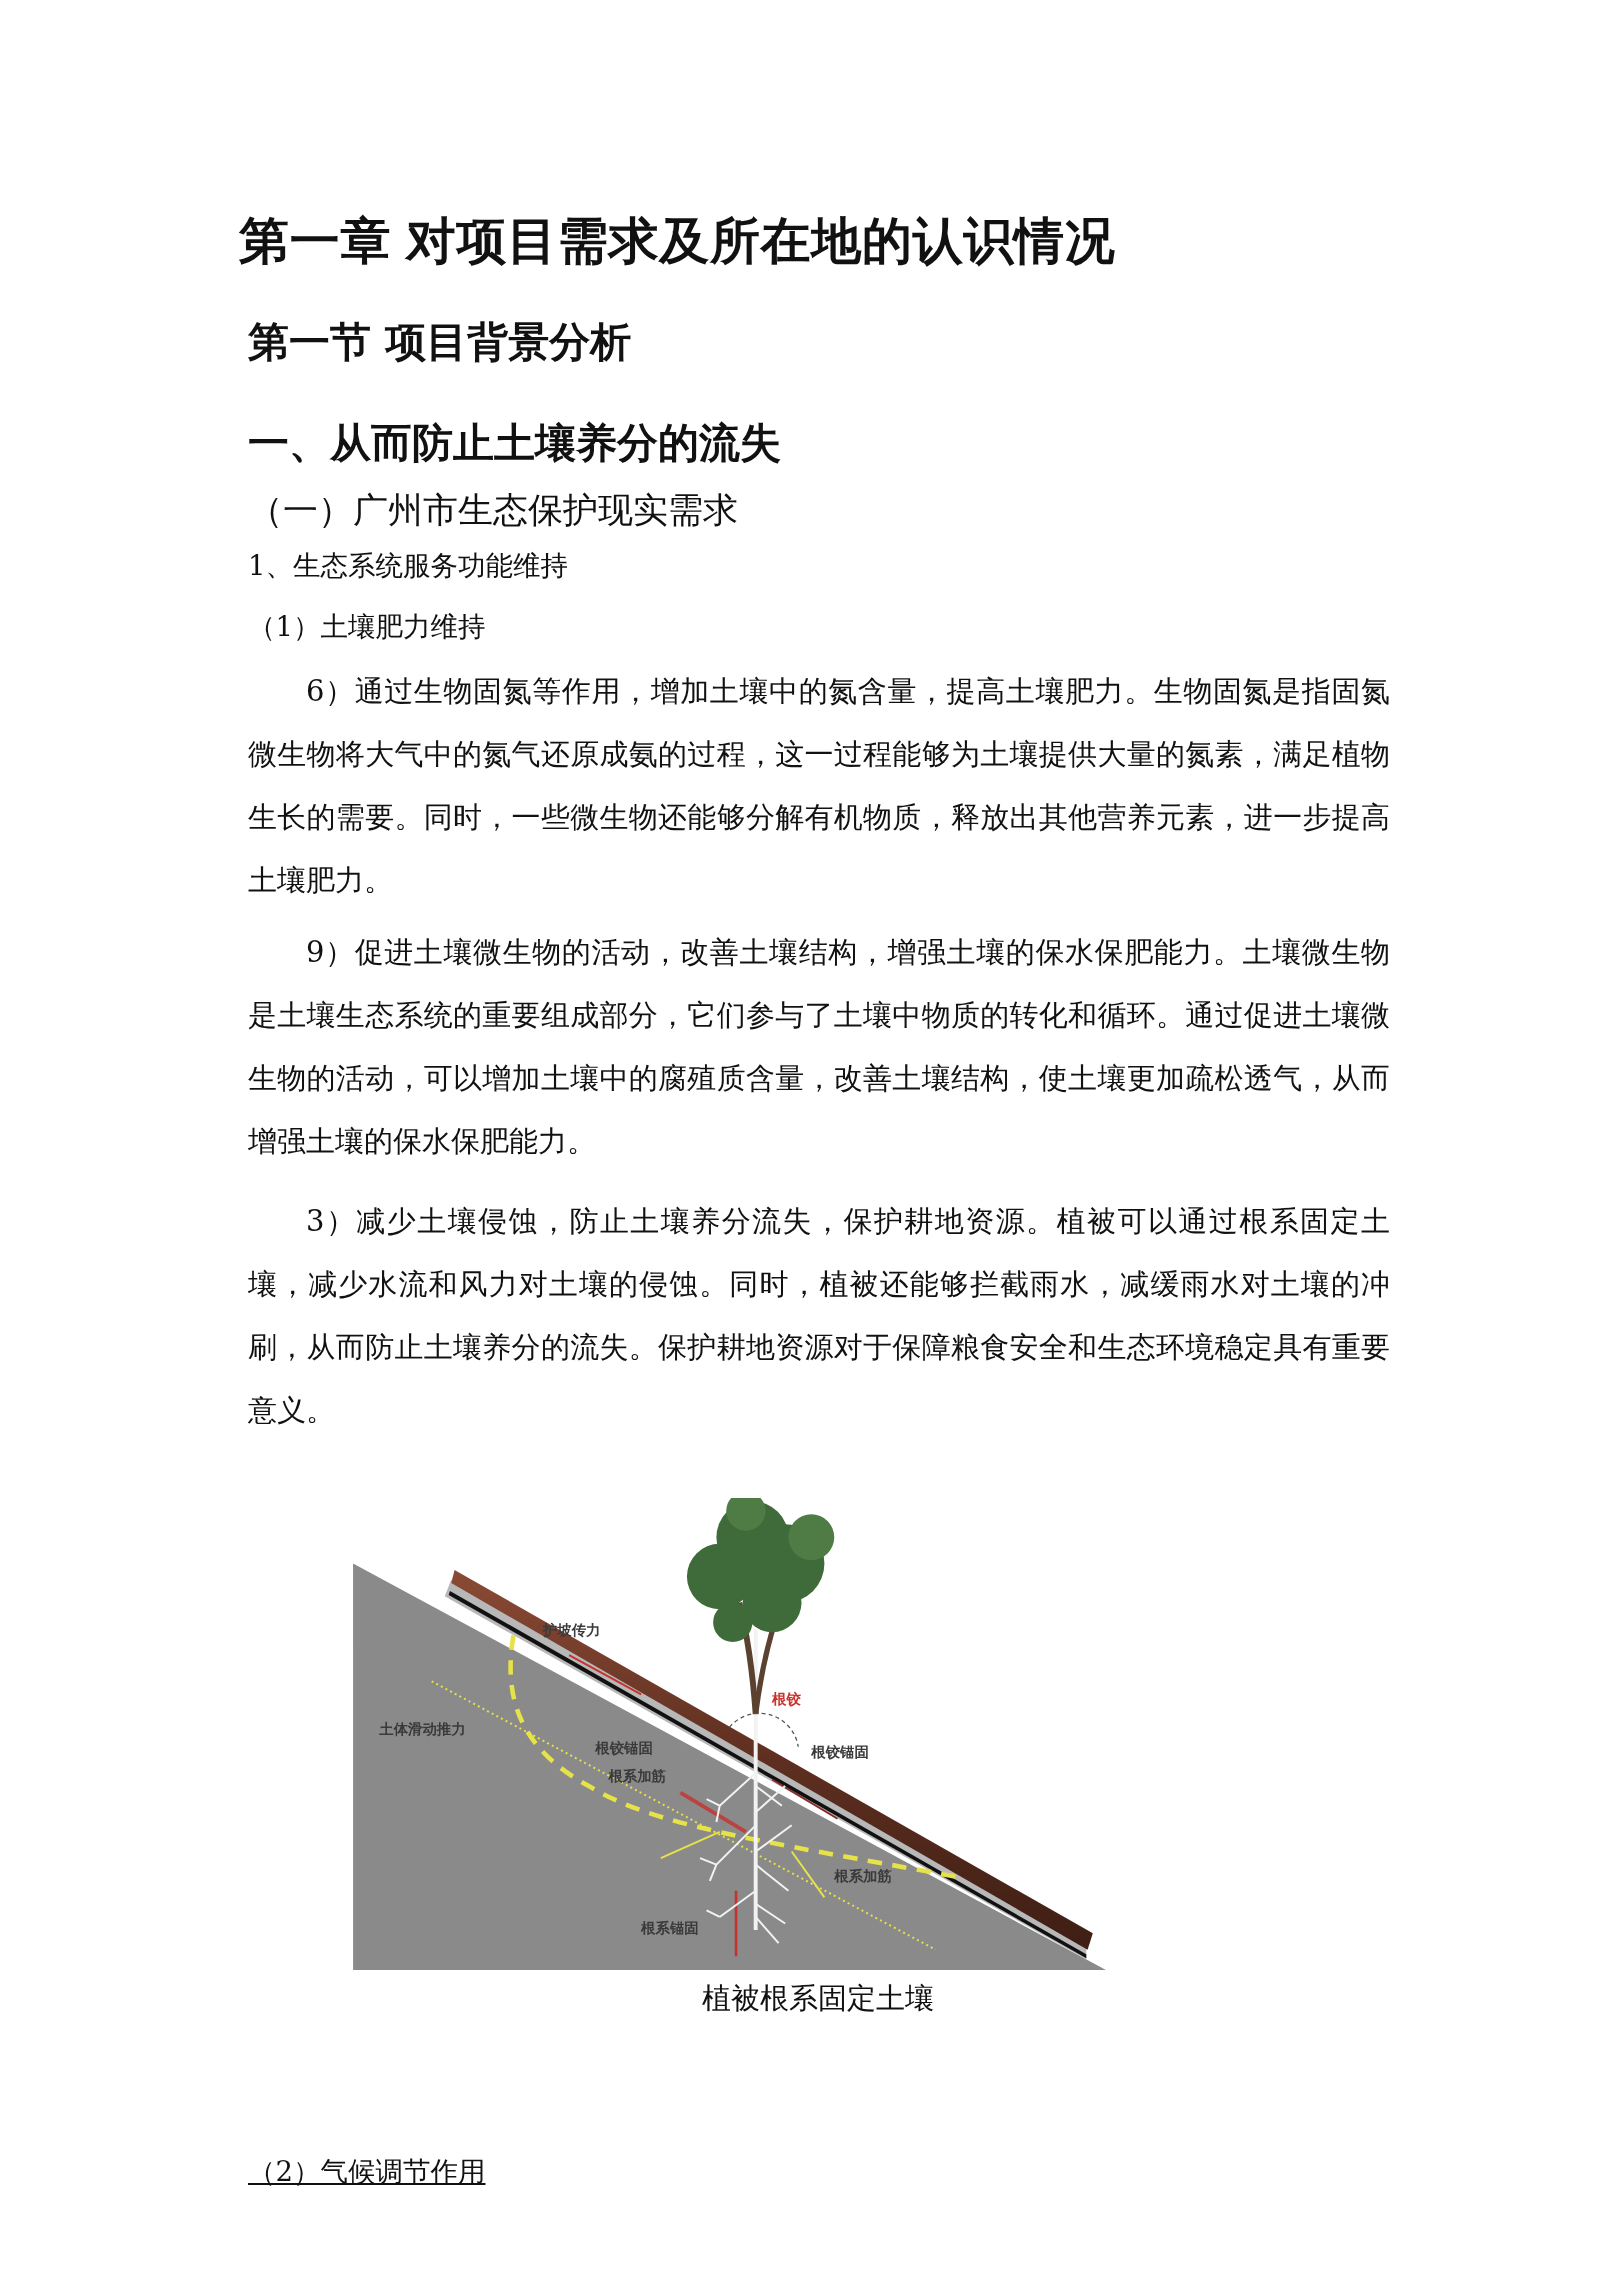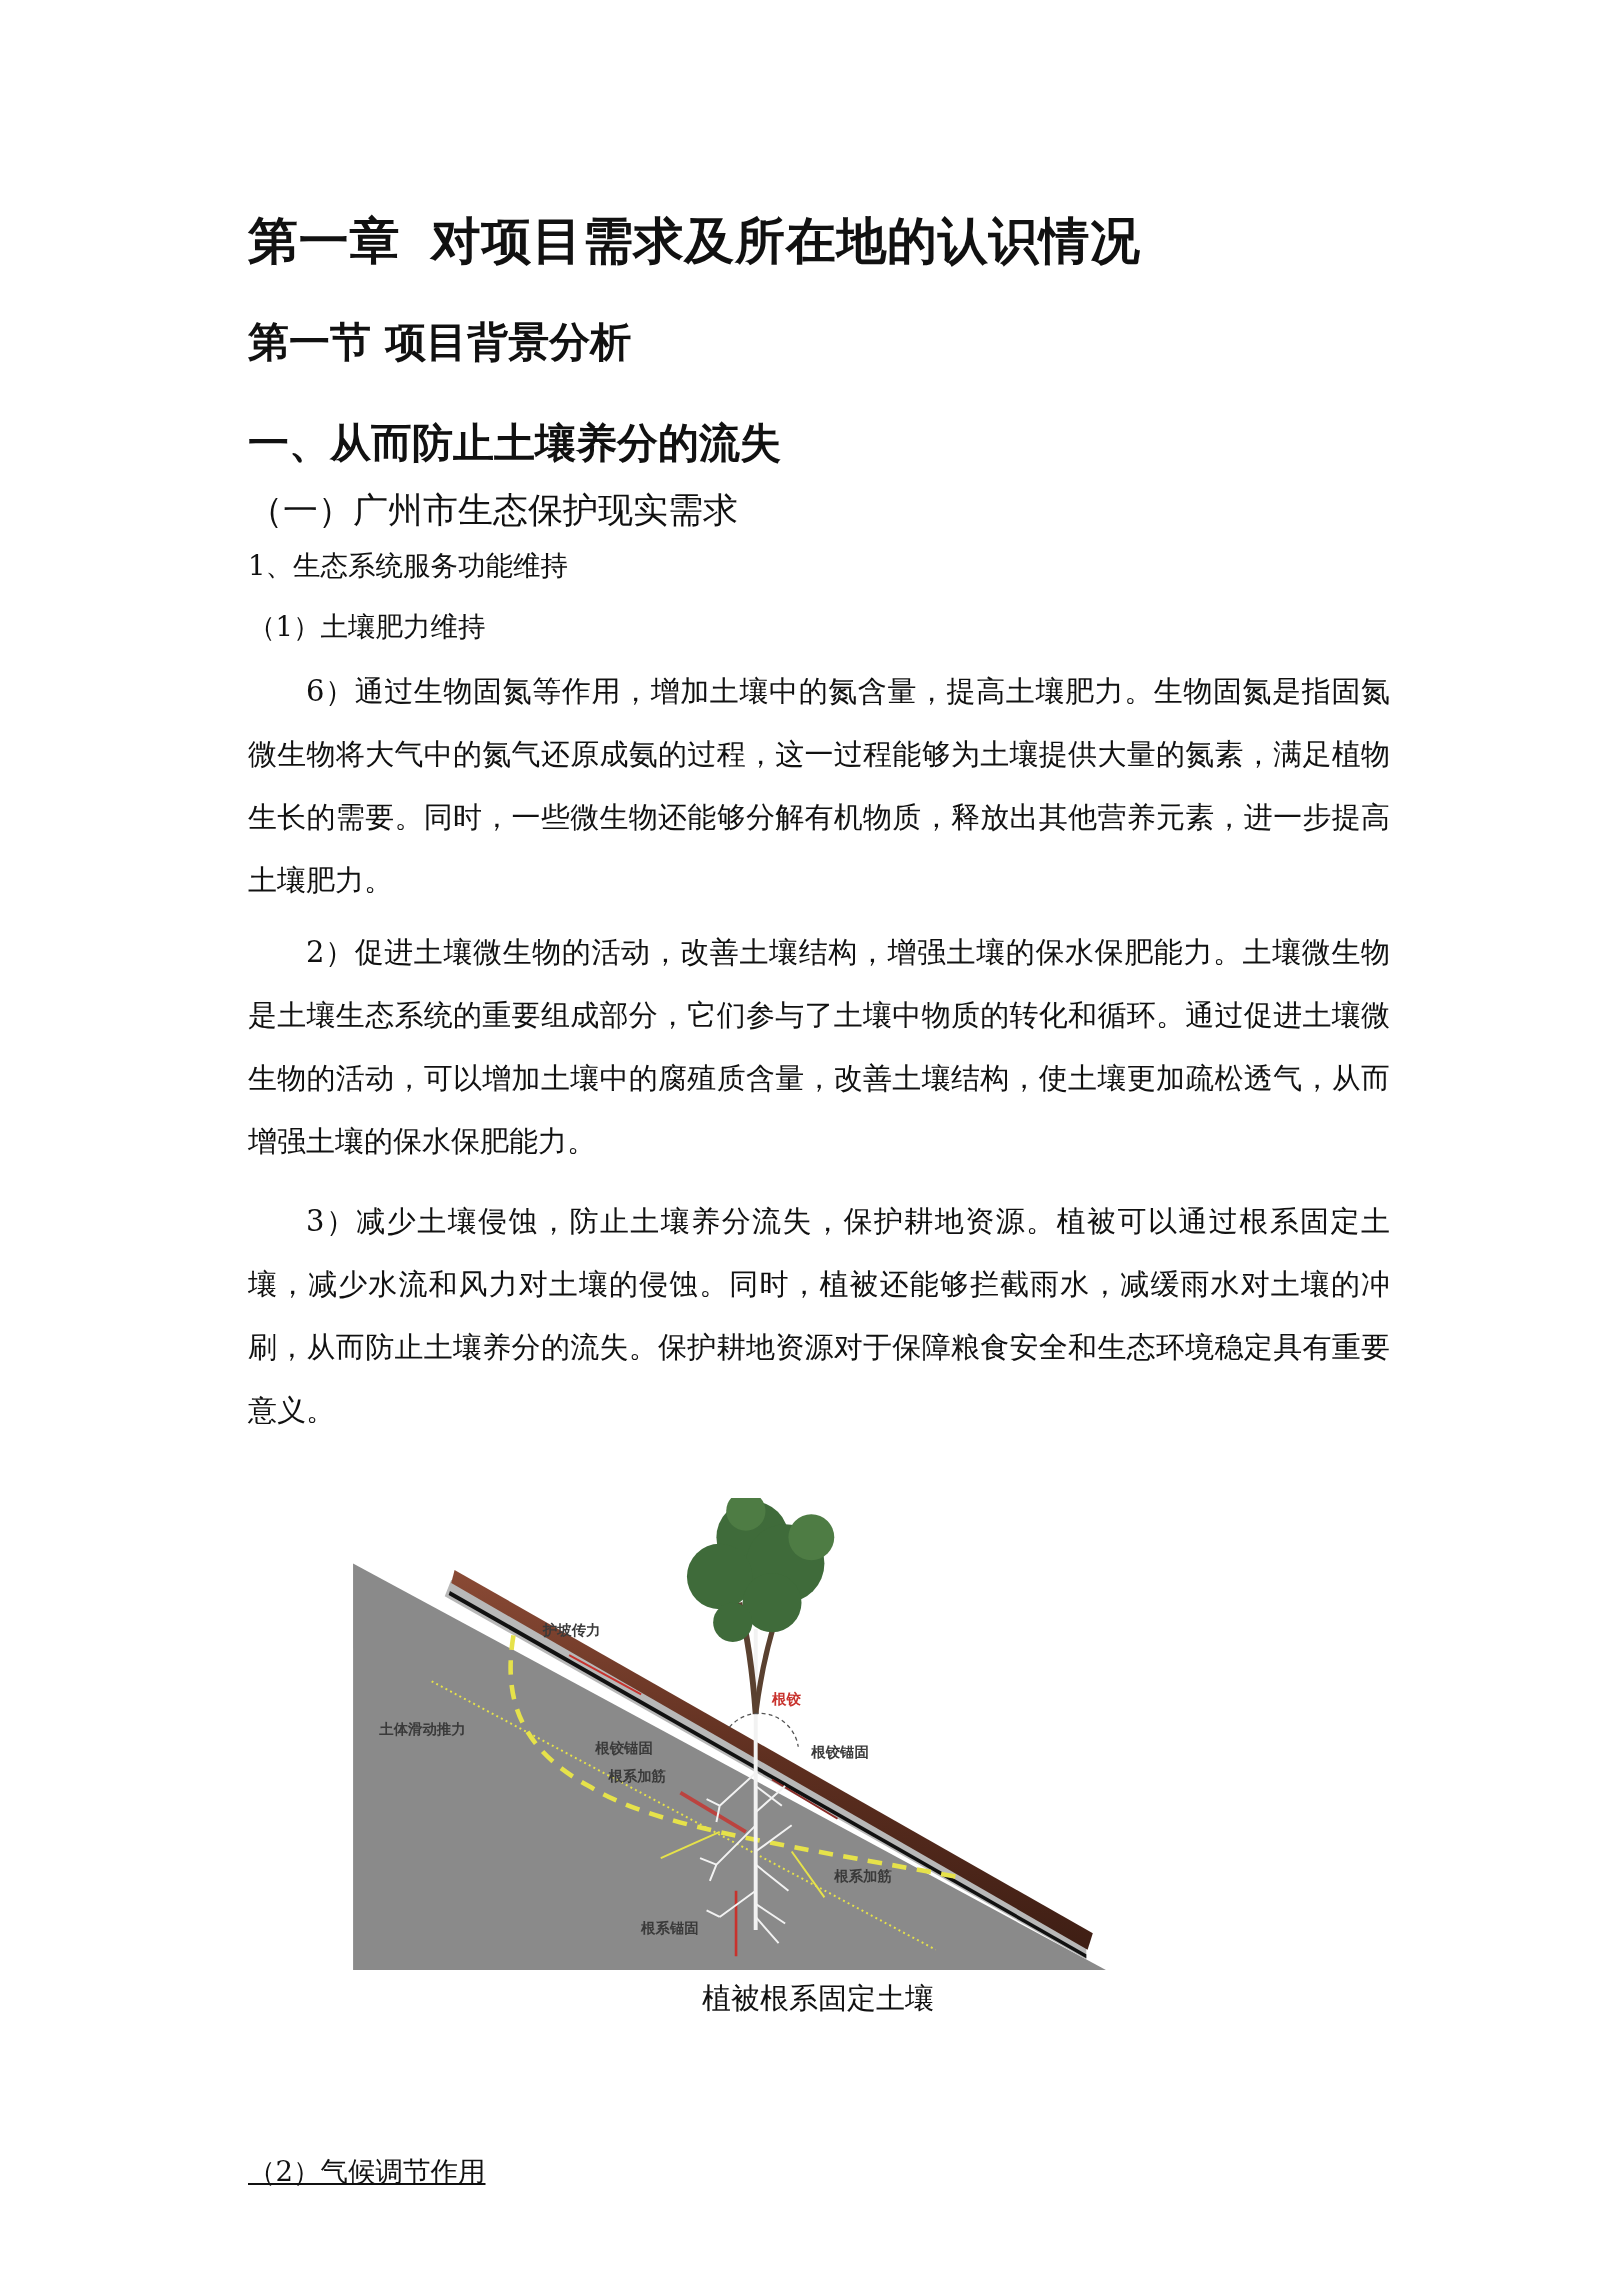--- a/index.html
+++ b/index.html
@@ -1,19 +1,19 @@
 <!DOCTYPE html>
 <html style="font-size:10.5px"><head>
 <meta charset="utf-8">
 <style>
   html, body { margin:0; padding:0; background:#ffffff; }
   body { width:1623px; height:2295px; position:relative; overflow:hidden;
          font-family:"DejaVu Serif","Liberation Serif",serif; color:#111; }
   .abs { position:absolute; white-space:nowrap; }
-  .h1 { left:248px; top:208px; font-size:50px; font-weight:bold; font-family:Liberation Mono, monospace; letter-spacing:0.7px; }
+  .h1 { left:239px; top:208px; font-size:50px; font-weight:bold; font-family:Liberation Sans, sans-serif; letter-spacing:0.7px; }
   .h2 { left:248px; top:315px; font-size:41px; font-weight:bold; font-family:"DejaVu Sans","Liberation Sans",sans-serif; }
   .h3 { left:248px; top:416px; font-size:41px; font-weight:bold; font-family:"DejaVu Sans","Liberation Sans",sans-serif; }
   .h4 { left:248px; top:487px; font-size:35px; }
   .h5 { left:248px; top:548px; font-size:27.5px; }
   .h6 { left:248px; top:609px; font-size:27.5px; }
   .para { position:absolute; left:248px; width:1142px; font-size:29px; line-height:63px;
           text-align:justify; text-indent:58px; margin:0; }
   .p1 { top:660px; }
   .p2 { top:921px; }
   .p3 { top:1190px; }
@@ -27,21 +27,21 @@
 <body>
 
 <div class="abs h1">第一章  对项目需求及所在地的认识情况</div>
 <div class="abs h2">第一节  项目背景分析</div>
 <div class="abs h3">一、从而防止土壤养分的流失</div>
 <div class="abs h4">（一）广州市生态保护现实需求</div>
 <div class="abs h5">1、生态系统服务功能维持</div>
 <div class="abs h6">（1）土壤肥力维持</div>
 
 <p class="para p1">6）通过生物固氮等作用，增加土壤中的氮含量，提高土壤肥力。生物固氮是指固氮微生物将大气中的氮气还原成氨的过程，这一过程能够为土壤提供大量的氮素，满足植物生长的需要。同时，一些微生物还能够分解有机物质，释放出其他营养元素，进一步提高土壤肥力。</p>
-<p class="para p2">2）促进土壤微生物的活动，改善土壤结构，增强土壤的保水保肥能力。土壤微生物是土壤生态系统的重要组成部分，它们参与了土壤中物质的转化和循环。通过促进土壤微生物的活动，可以增加土壤中的腐殖质含量，改善土壤结构，使土壤更加疏松透气，从而增强土壤的保水保肥能力。</p>
+<p class="para p2">9）促进土壤微生物的活动，改善土壤结构，增强土壤的保水保肥能力。土壤微生物是土壤生态系统的重要组成部分，它们参与了土壤中物质的转化和循环。通过促进土壤微生物的活动，可以增加土壤中的腐殖质含量，改善土壤结构，使土壤更加疏松透气，从而增强土壤的保水保肥能力。</p>
 <p class="para p3">3）减少土壤侵蚀，防止土壤养分流失，保护耕地资源。植被可以通过根系固定土壤，减少水流和风力对土壤的侵蚀。同时，植被还能够拦截雨水，减缓雨水对土壤的冲刷，从而防止土壤养分的流失。保护耕地资源对于保障粮食安全和生态环境稳定具有重要意义。</p>
 
 <div class="figure">
   <svg width="753" height="472" viewBox="0 0 1150 721">
     <defs>
       <linearGradient id="pipe" x1="0" y1="0" x2="0" y2="1">
         <stop offset="0" stop-color="#8a4a35"></stop>
         <stop offset="0.5" stop-color="#5e2f20"></stop>
         <stop offset="1" stop-color="#3e1e14"></stop>
       </linearGradient>

